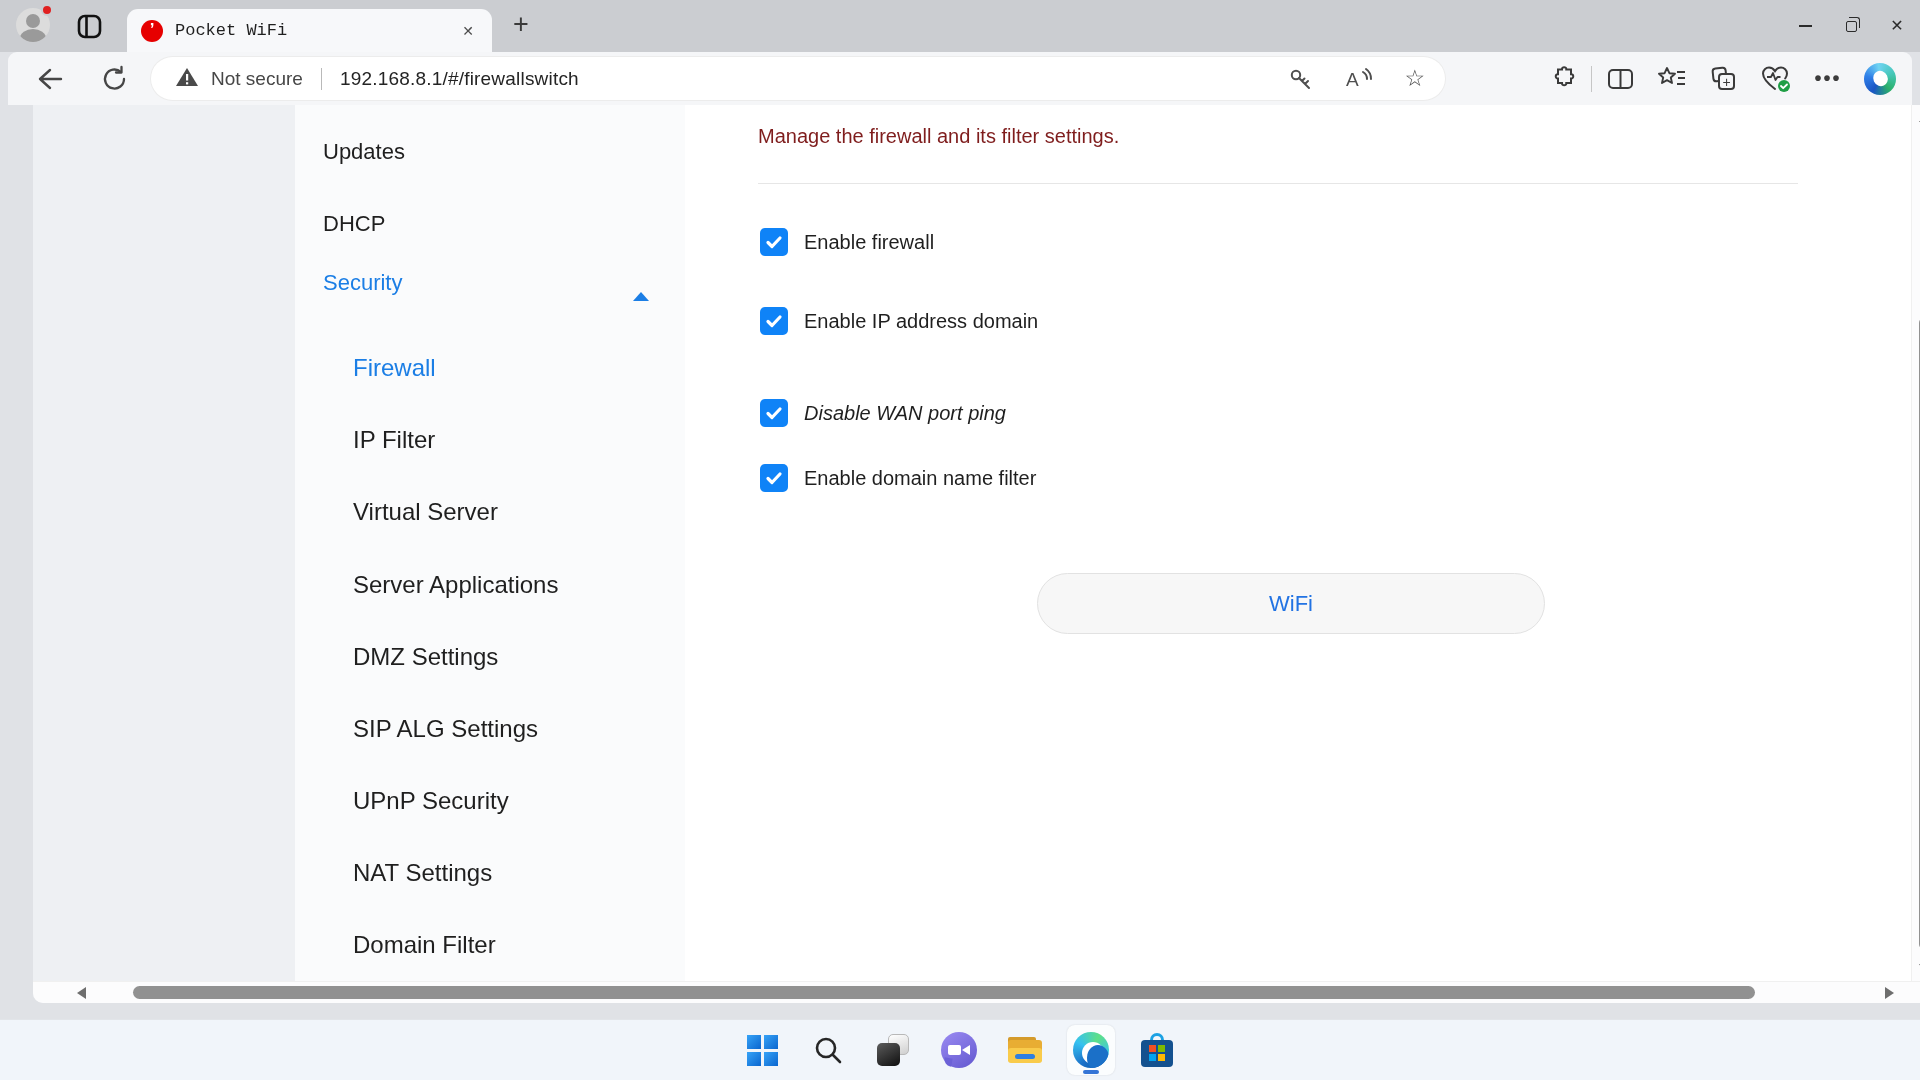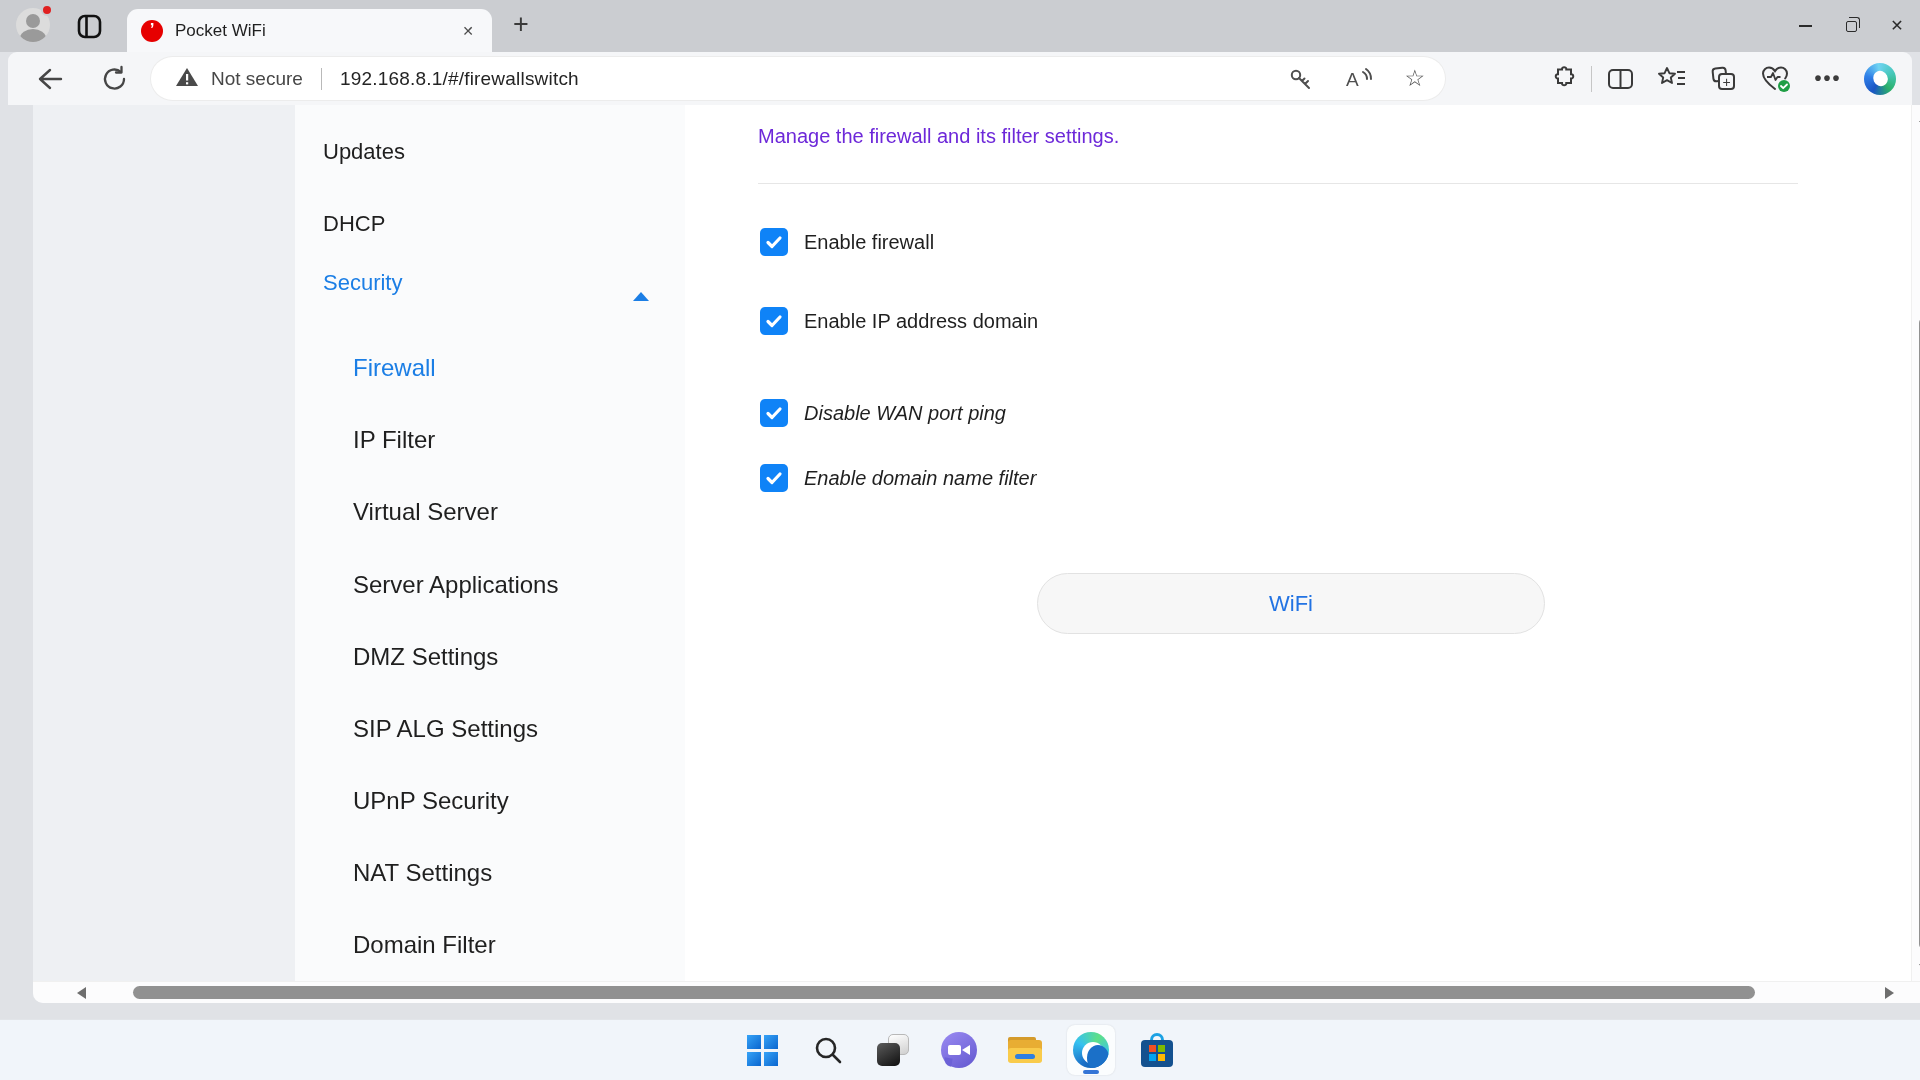--- a/index.html
+++ b/index.html
@@ -8,21 +8,21 @@
 
   
   .tabstrip{position:absolute;left:0;top:0;width:1920px;height:52px;background:#cbcdd1;}
   .avatar{position:absolute;left:16px;top:8px;width:34px;height:34px;border-radius:50%;background:#dcdcdc;overflow:hidden;}
   .avatar .head{position:absolute;left:10px;top:6px;width:14px;height:14px;border-radius:50%;background:#9a9a9a;}
   .avatar .torso{position:absolute;left:4px;top:21px;width:26px;height:18px;border-radius:50%;background:#9a9a9a;}
   .avatar-badge{position:absolute;left:41px;top:4px;width:12px;height:12px;border-radius:50%;background:#e02020;border:2px solid #cbcdd1;}
   .workspaces{position:absolute;left:76px;top:13px;width:27px;height:27px;}
   .tab{position:absolute;left:127px;top:9px;width:365px;height:43px;background:#f7f8fa;border-radius:11px 11px 0 0;display:flex;align-items:center;padding:0 14px;}
   .favicon{width:22px;height:22px;border-radius:50%;background:#e60000;color:#fff;font-weight:bold;font-size:17px;line-height:20px;text-align:center;flex:0 0 auto;}
-  .tab-title{margin-left:12px;font-size:17px;color:#1f1f1f;flex:1 1 auto;white-space:nowrap;overflow:hidden;}
+  .tab-title{margin-left:12px;font-size:17px;color:#1f1f1f;flex:1 1 auto;white-space:nowrap;overflow:hidden;font-family:Liberation Mono, monospace;}
   .tab-close{flex:0 0 auto;font-size:14px;color:#4c4c4c;padding:2px 4px;}
   .newtab{position:absolute;left:506px;top:10px;width:30px;height:30px;font-size:27px;font-weight:300;color:#3a3a3a;text-align:center;line-height:28px;}
   .wincontrols{position:absolute;right:0;top:0;height:52px;display:flex;}
   .winbtn{width:46px;height:52px;display:flex;align-items:center;justify-content:center;color:#2b2b2b;}
   .min-glyph{width:13px;height:2px;background:#2b2b2b;}
   .restore-glyph{position:relative;width:11px;height:11px;border:1.6px solid #2b2b2b;border-radius:2px;background:#cbcdd1;}
   .restore-glyph::before{content:"";position:absolute;left:2px;top:-4.5px;width:10px;height:10px;border:1.6px solid #2b2b2b;border-left:none;border-bottom:none;border-radius:0 3px 0 0;}
   .close-glyph{font-size:16px;line-height:16px;}
 
   
@@ -47,21 +47,21 @@
 
   
   .page{position:absolute;left:8px;top:105px;width:1904px;height:898px;background:#eef0f3;border-radius:0 0 10px 10px;overflow:hidden;margin-left:25px;}
   .panel{position:absolute;left:262px;top:0;right:0;bottom:0;background:#ffffff;}
   .sidebar{position:absolute;left:262px;top:0;width:390px;bottom:0;background:#fafbfc;}
   .nav-item{position:absolute;height:40px;line-height:40px;font-size:22px;color:#1f1f1f;cursor:default;}
   .nav-item.lvl1{left:290px;}
   .nav-item.lvl2{left:320px;font-size:24px;}
   .nav-item.blue{color:#1b7ee5;}
   .sec-arrow{position:absolute;left:600px;width:0;height:0;border-left:8px solid transparent;border-right:8px solid transparent;border-bottom:9px solid #1b7ee5;}
-  .content-desc{position:absolute;left:725px;top:20px;font-size:20px;color:#6d28d9;text-align:center;}
+  .content-desc{position:absolute;left:725px;top:20px;font-size:20px;color:#7f1d1d;text-align:center;}
   .content-hr{position:absolute;left:725px;top:78px;width:1040px;height:1px;background:#e6e6e6;}
   .chk-row{position:absolute;left:727px;display:flex;align-items:center;}
   .chk-box{width:28px;height:28px;border-radius:5px;background:#0f83f7;display:flex;align-items:center;justify-content:center;flex:0 0 auto;}
   .chk-label{margin-left:16px;font-size:20px;color:#1f1f1f;}
   .save-btn{position:absolute;left:1004px;top:468px;width:508px;height:61px;border-radius:31px;background:#f7f7f7;border:1px solid #e2e2e2;color:#2273e3;font-size:22px;display:flex;align-items:center;justify-content:center;}
 
   
   .vscroll{position:absolute;top:0;right:0;width:26px;bottom:22px;background:#fcfcfd;border-left:1px solid #f0f0f0;}
   .vthumb{position:absolute;left:7px;top:212px;width:12px;height:633px;border-radius:6px;background:#919191;}
   .arr{position:absolute;width:0;height:0;}
@@ -255,21 +255,21 @@
       <span class="chk-label">Enable IP address domain</span>
     </div>
     <div class="chk-row" style="top:294px;font-style:italic;">
       <span class="chk-box">
           <svg width="20" height="20" viewBox="0 0 20 20">
             <path d="M4 10.5 l4 4 8 -8.5" fill="none" stroke="#fff" stroke-width="3.2" stroke-linecap="round" stroke-linejoin="round"></path>
           </svg>
         </span>
       <span class="chk-label">Disable WAN port ping</span>
     </div>
-    <div class="chk-row" style="top:359px;font-style:italic;">
+    <div class="chk-row" style="top:359px;">
       <span class="chk-box">
           <svg width="20" height="20" viewBox="0 0 20 20">
             <path d="M4 10.5 l4 4 8 -8.5" fill="none" stroke="#fff" stroke-width="3.2" stroke-linecap="round" stroke-linejoin="round"></path>
           </svg>
         </span>
       <span class="chk-label">Enable domain name filter</span>
     </div>
 
     <div class="save-btn">WiFi</div>
 

